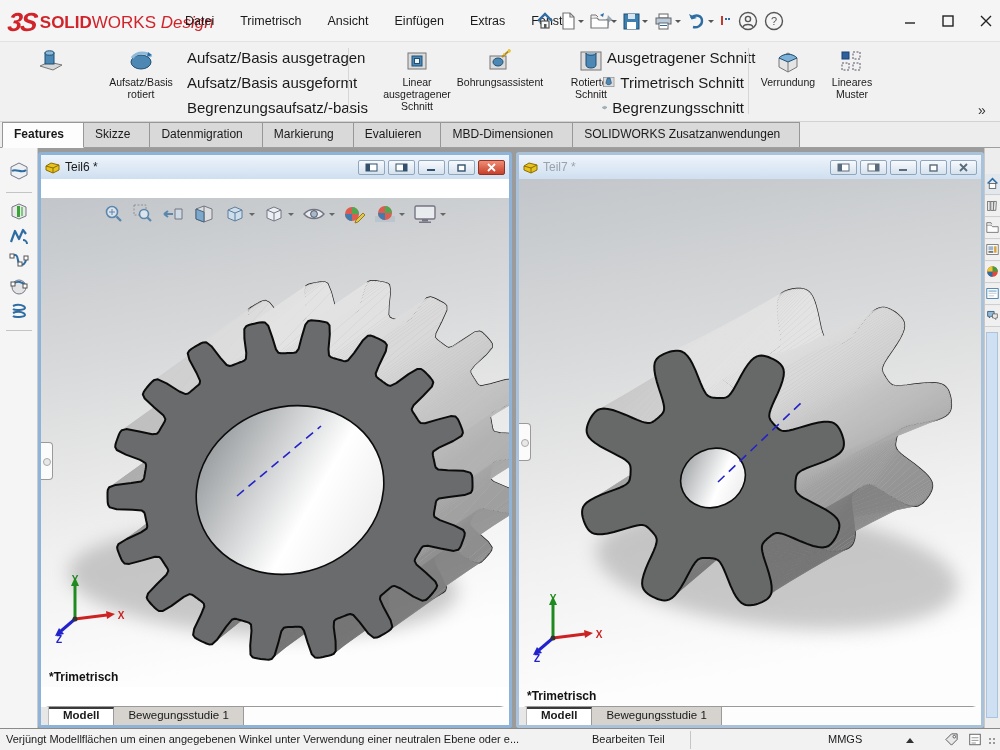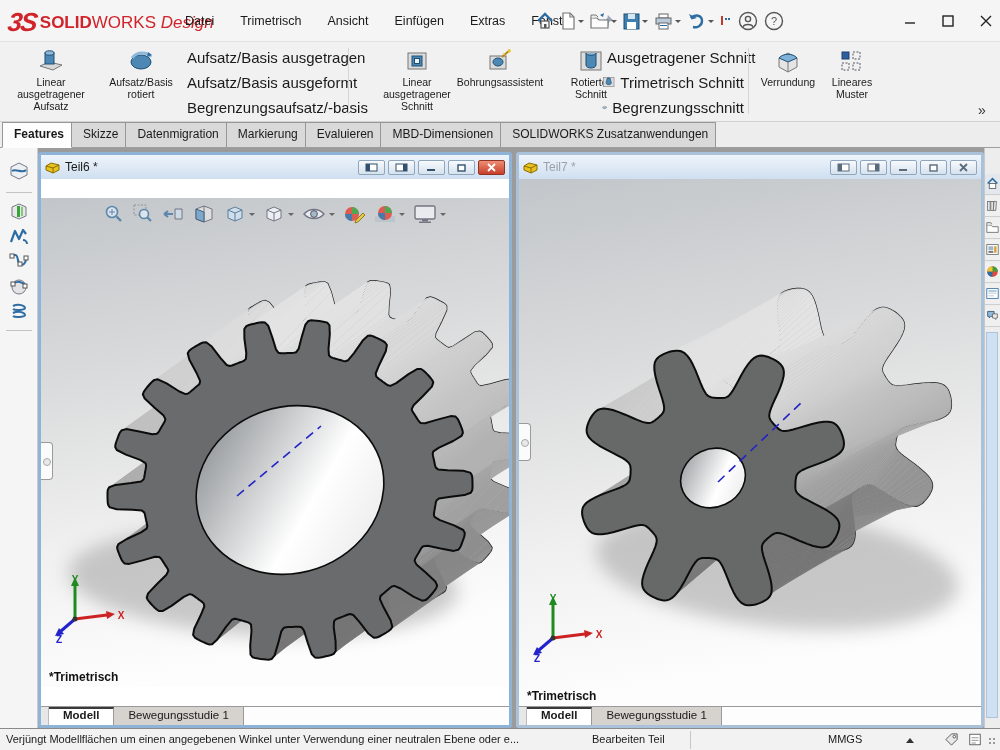--- a/index.html
+++ b/index.html
@@ -26,21 +26,21 @@
   .bigbtn .ric { height:30px; display:flex; align-items:center; }
   .stack { position:absolute; top:4px; display:flex; flex-direction:column; gap:3px; }
   .srow { display:flex; align-items:center; gap:5px; height:22px; font-size:15px; color:#1a1a1a; white-space:nowrap; }
   .rsep { position:absolute; top:6px; width:1px; height:66px; background:#d6d6d6; }
   .ribbon-ovf { position:absolute; font-size:14px; color:#333; }
   .collapse-chev { position:absolute; width:10px; height:6px; }
   .collapse-chev::before { content:""; position:absolute; left:0; top:0; width:8px; height:8px; border-left:2px solid #444; border-top:2px solid #444; transform:rotate(45deg); }
 
   
   #tabbar { position:absolute; left:0; top:122px; width:1000px; height:26px; background:#ededed; border-bottom:1px solid #9e9e9e; display:flex; align-items:flex-end; padding-left:2px; }
-  .cmtab { font-size:12px; color:#1a1a1a; background:#d9d9d9; border:1px solid #979797; border-bottom:none; padding:4px 7px 4px 11px; margin-right:-1px; height:25px; }
+  .cmtab { font-size:12px; color:#1a1a1a; background:#d9d9d9; border:1px solid #979797; border-bottom:none; padding:4px 19px 4px 11px; margin-right:-1px; height:25px; }
   .cmtab.active { background:#fdfdfd; font-weight:bold; height:26px; margin-bottom:-1px; border-bottom:1px solid #fdfdfd; }
 
   
   #workspace { position:absolute; left:0; top:148px; width:1000px; height:580px; background:#9b9b9b; }
   #left-dock { position:absolute; left:0; top:0; width:38px; height:580px; background:#f5f5f5; border-right:1px solid #cccccc; }
   .dock-ic { position:absolute; left:8px; width:22px; height:22px; }
   .dock-div { position:absolute; left:6px; width:26px; height:1px; background:#c4c4c4; }
   #right-dock { position:absolute; right:0; top:0; width:16px; height:580px; background:#ededed; border-left:1px solid #c8c8c8; }
   .rcell { position:absolute; left:0; width:15px; height:21px; border-bottom:1px solid #cfcfcf; background:#f0f0f0; }
   .rcell svg { display:block; margin:3px auto; }
@@ -56,21 +56,21 @@
   .dbtn { width:27px; height:15px; border:1px solid #8fa6bd; border-radius:2px; background:linear-gradient(#f7fafd,#d6e2ee); display:flex; align-items:center; justify-content:center; }
   .dbtn.close-active { background:linear-gradient(#ef8d76,#c7402a); border-color:#913322; }
   .viewport { position:relative; flex:1; background:linear-gradient(170deg,#c2c6ca 0%,#d8d9da 30%,#f0f0f0 62%,#fdfdfd 88%); overflow:hidden; }
   .viewport > svg.scene { position:absolute; left:0; top:0; }
   .headsup { position:absolute; left:62px; top:5px; display:flex; align-items:center; gap:7px; }
   .hu { display:flex; align-items:center; gap:2px; opacity:.85; }
   .view-label { position:absolute; left:8px; bottom:3px; font-size:12px; font-weight:bold; color:#111;text-align:center; }
   .triad { position:absolute; left:12px; bottom:42px; }
   .fm-handle { position:absolute; left:0; top:244px; width:12px; height:38px; background:#fbfbfb; border:1px solid #9a9a9a; border-left:none; border-radius:0 4px 4px 0; }
   .fm-handle::after { content:""; position:absolute; left:2px; top:15px; width:6px; height:6px; border-radius:50%; border:1px solid #aaa; background:#e8e8e8; }
-  .bottom-tabs { flex:0 0 19px; background:#ffffff; border-top:1px solid #9a9a9a; display:flex; font-size:11.5px; }
+  .bottom-tabs { flex:0 0 19px; background:#ffffff; border-top:1px solid #9a9a9a; display:flex; font-size:11.5px;border-radius:9px; }
   .bt-splitter { width:8px; background:#e7e7e7; border-right:1px solid #bbb; }
   .btab { padding:2px 14px; border-right:1px solid #9a9a9a; background:#d6d3ce; color:#1a1a1a; white-space:nowrap; }
   .btab.active { background:#ffffff; font-weight:bold; border-top:2px solid #3a3a3a; padding-top:0; }
   .bt-fill { flex:1; background:#fdfdfd; }
 
   
   #statusbar { position:absolute; left:0; top:728px; width:1000px; height:22px; background:#f2f2f2; border-top:1px solid #8a8a8a; font-size:11px; color:#1a1a1a; }
   .sb-item { position:absolute; top:4px; white-space:nowrap; }
   .sb-div { position:absolute; top:2px; width:1px; height:18px; background:#c6c6c6; }
   .sb-tri { position:absolute; top:9px; width:0; height:0; border-left:4px solid transparent; border-right:4px solid transparent; border-bottom:5px solid #333; }
@@ -182,21 +182,20 @@
 
 <div id="ribbon">
   <div class="bigbtn" style="left:8px; width:86px;">
     <span class="ric">
         <svg width="28" height="26" viewBox="0 0 28 26">
           <path d="M3 18 L12 14 L25 17 L16 22z" fill="#d8d8d8" stroke="#777"></path>
           <rect x="8" y="5" width="9" height="11" fill="#4d88b4" stroke="#1d4f74"></rect>
           <ellipse cx="12.5" cy="5" rx="4.5" ry="2.2" fill="#8fb9d8" stroke="#1d4f74"></ellipse>
         </svg>
       </span>
-    <span>Linear ausgetragener Aufsatz</span>
   </div>
   <div class="bigbtn" style="left:98px; width:86px;">
     <span class="ric">
         <svg width="26" height="26" viewBox="0 0 26 26">
           <ellipse cx="13" cy="14" rx="10" ry="7" fill="#4d88b4" stroke="#1d4f74"></ellipse>
           <path d="M4 10 C9 3 20 4 23 9" fill="none" stroke="#8fb9d8" stroke-width="3"></path>
           <path d="M20 4 l4 3 -5 2z" fill="#2e6da4"></path>
         </svg>
       </span>
     <span>Aufsatz/Basis rotiert</span>

